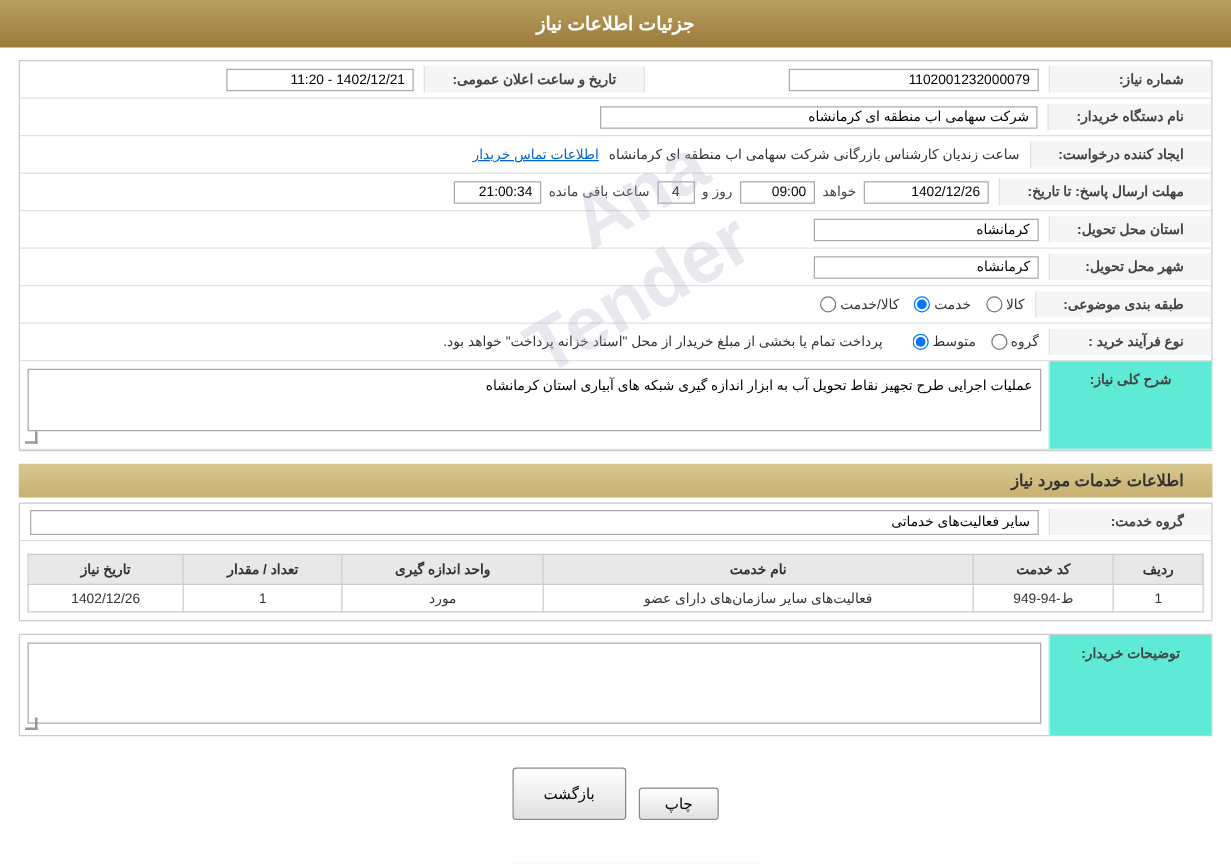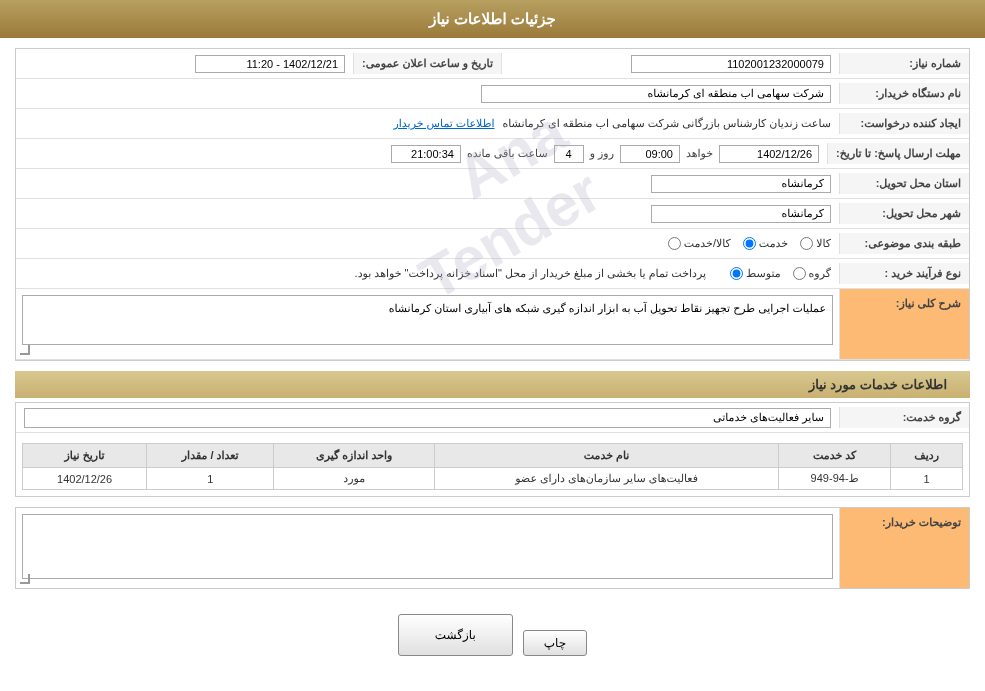--- a/index.html
+++ b/index.html
@@ -37,21 +37,21 @@
       display: flex;
       align-items: center;
       border-bottom: 1px solid #e0e0e0;
       min-height: 30px;
     }
     .row-flex:last-child {
       border-bottom: none;
     }
     .label-cell {
       background: #f5f5f5;
-      padding: 4px 8px;
+      padding: 4px 22px;
       font-weight: bold;
       white-space: nowrap;
       min-width: 130px;
       text-align: right;
       border-left: 1px solid #e0e0e0;
       font-size: 11px;
       color: #444;
     }
     .value-cell {
       padding: 4px 8px;
@@ -162,21 +162,21 @@
       padding: 5px 20px;
       font-family: Tahoma, Arial, sans-serif;
       font-size: 12px;
       cursor: pointer;
       border-radius: 3px;
       margin-top: 16px;
     }
     .btn-back {
       background: linear-gradient(to bottom, #fff, #e0e0e0);
       border: 1px solid #888;
-      padding: 5px 36px;
+      padding: 5px 24px;
       font-family: Tahoma, Arial, sans-serif;
       font-size: 12px;
       cursor: pointer;
       border-radius: 3px;
     }
     .watermark-area {
       position: relative;
     }
     .watermark {
       position: absolute;
@@ -203,32 +203,33 @@
       font-size: 11px;
       direction: rtl;
       background: #fff;
     }
     .desc-row {
       display: flex;
       align-items: stretch;
       border-bottom: 1px solid #e0e0e0;
     }
     .desc-label {
-      background: #fdba74;
+      background: #5eead4;
       padding: 4px 8px;
       font-weight: bold;
       white-space: nowrap;
       min-width: 130px;
       text-align: right;
       border-left: 1px solid #e0e0e0;
       font-size: 11px;
       color: #444;
       display: flex;
       align-items: flex-start;
       padding-top: 8px;
+      justify-content: center;
     }
     .desc-content {
       flex: 1;
       padding: 6px;
       position: relative;
       min-height: 70px;
     }
     .resize-handle {
       display: inline-block;
       width: 10px;

